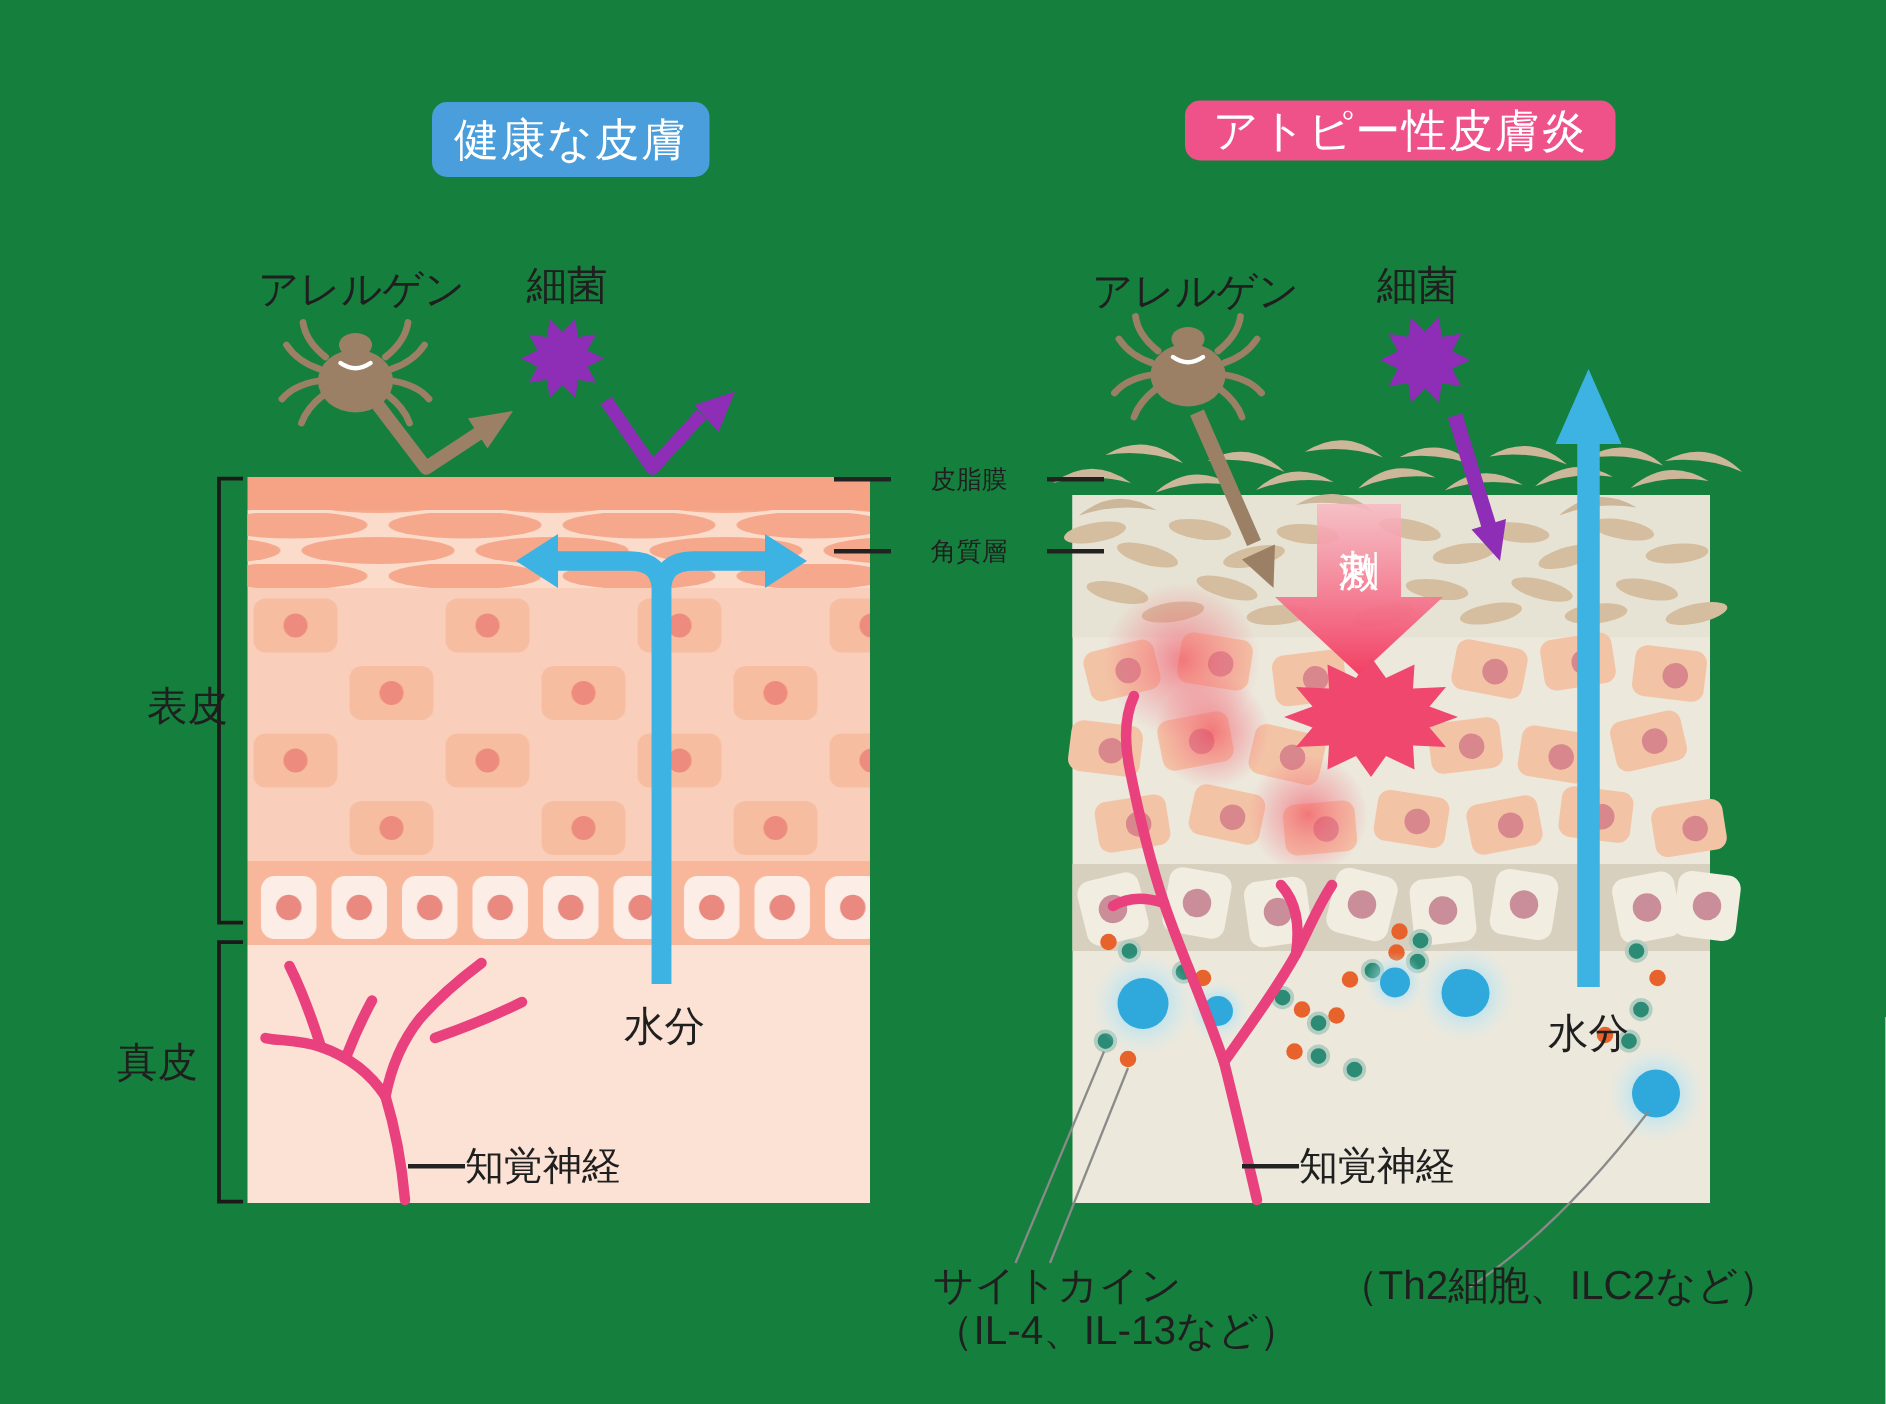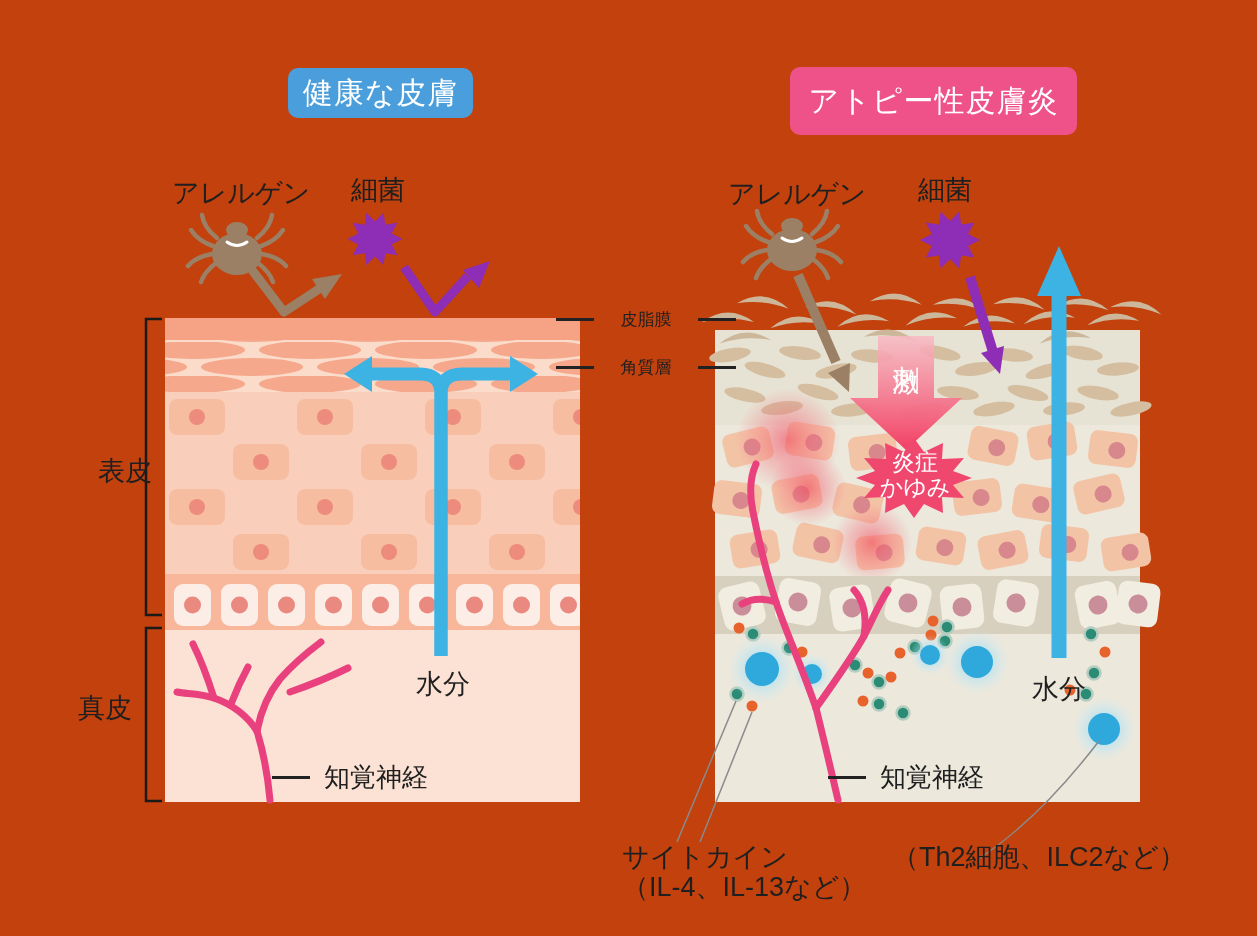--- a/index.html
+++ b/index.html
@@ -1,28 +1,28 @@
 <!DOCTYPE html>
 <html><head>
 <meta charset="utf-8">
 <style>
   html,body{margin:0;padding:0;background:#fff;}
-  #canvas{position:relative;width:1257px;height:936px;background:#c2410c;overflow:hidden;
+  #canvas{position:relative;width:1257px;height:936px;background:#15803d;overflow:hidden;
           font-family:"Liberation Sans","DejaVu Sans",sans-serif;color:#1f1f1f;}
   #diagram{position:absolute;left:0;top:0;}
   .lbl{position:absolute;white-space:nowrap;}
   .badge{position:absolute;display:flex;align-items:center;justify-content:center;
          color:#fff;font-size:30px;font-weight:500;border-radius:10px;letter-spacing:1px;}
   .badge-blue{background:#4A9EDB;}
   .badge-pink{background:#EF5189;}
   .big{font-size:27px;}
   .mid-row{position:absolute;display:flex;align-items:center;justify-content:space-between;font-size:17px;}
   .dash{display:inline-block;height:3px;background:#222;}
   .dash38{width:38px;}
-  .nerve-row{position:absolute;display:flex;align-items:center;gap:14px;font-size:26px;}
+  .nerve-row{position:absolute;display:flex;align-items:center;gap:0;font-size:26px;}
   .stim-txt{position:absolute;writing-mode:vertical-rl;text-orientation:upright;
             color:#fff;font-size:27px;letter-spacing:3px;font-weight:500;}
   .burst-txt{position:absolute;color:#fff;text-align:center;font-size:23px;line-height:25px;font-weight:500;}
   .anno{position:absolute;font-size:27px;line-height:30px;}
 </style>
 </head>
 <body>
 
 <div id="canvas">
 
@@ -291,21 +291,21 @@
     <line x1="798" y1="275" x2="836" y2="362" stroke="#9B8066" stroke-width="10"></line>
     <polygon points="849,392 828,373 850,363" fill="#9B8066"></polygon>
   </g>
   <g>
     <line x1="970" y1="277" x2="993" y2="352" stroke="#8E2DB5" stroke-width="10"></line>
     <polygon points="1000,374 981,353 1004,346" fill="#8E2DB5"></polygon>
   </g>
 </svg>
 
 <div class="badge badge-blue" style="left:288px;top:68px;width:185px;height:50px;">健康な皮膚</div>
-<div class="badge badge-pink" style="left:790px;top:67px;width:287px;height:68px;">アトピー性皮膚炎</div>
+<div class="badge badge-pink" style="left:790px;top:67px;width:287px;height:40px;">アトピー性皮膚炎</div>
 
 <div class="lbl big" style="left:172px;top:175px;width:135px;text-align:center;">アレルゲン</div>
 <div class="lbl big" style="left:338px;top:172px;width:80px;text-align:center;">細菌</div>
 <div class="lbl big" style="left:728px;top:176px;width:135px;text-align:center;">アレルゲン</div>
 <div class="lbl big" style="left:905px;top:172px;width:80px;text-align:center;">細菌</div>
 
 <div class="mid-row" style="left:556px;top:308px;width:180px;">
   <span class="dash dash38"></span>
   <span>皮脂膜</span>
   <span class="dash dash38"></span>
@@ -326,24 +326,20 @@
   <span class="dash dash38"></span>
   <span>知覚神経</span>
 </div>
 <div class="nerve-row" style="left:828px;top:760px;">
   <span class="dash dash38"></span>
   <span>知覚神経</span>
 </div>
 
 <div class="stim-txt" style="left:888px;top:344px;height:96px;">刺激</div>
 
-<div class="burst-txt" style="left:856px;top:450px;width:118px;">
-  <div>炎症</div>
-  <div>かゆみ</div>
-</div>
 
 <div class="anno" style="left:622px;top:842px;">
   <div>サイトカイン</div>
   <div>（IL-4、IL-13など）</div>
 </div>
 <div class="anno" style="left:892px;top:842px;">
   <div>（Th2細胞、ILC2など）</div>
 </div>
 
 </div>

